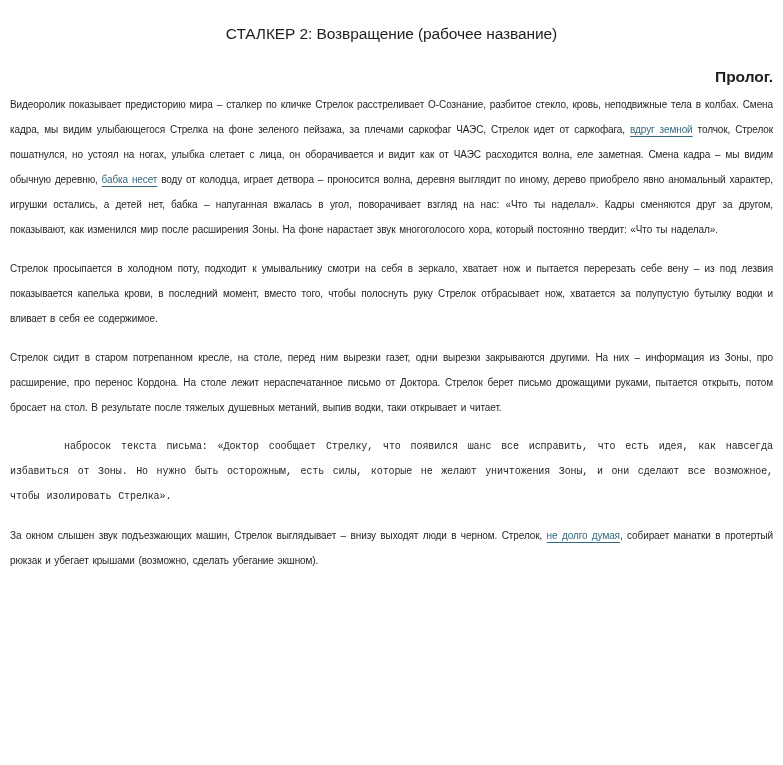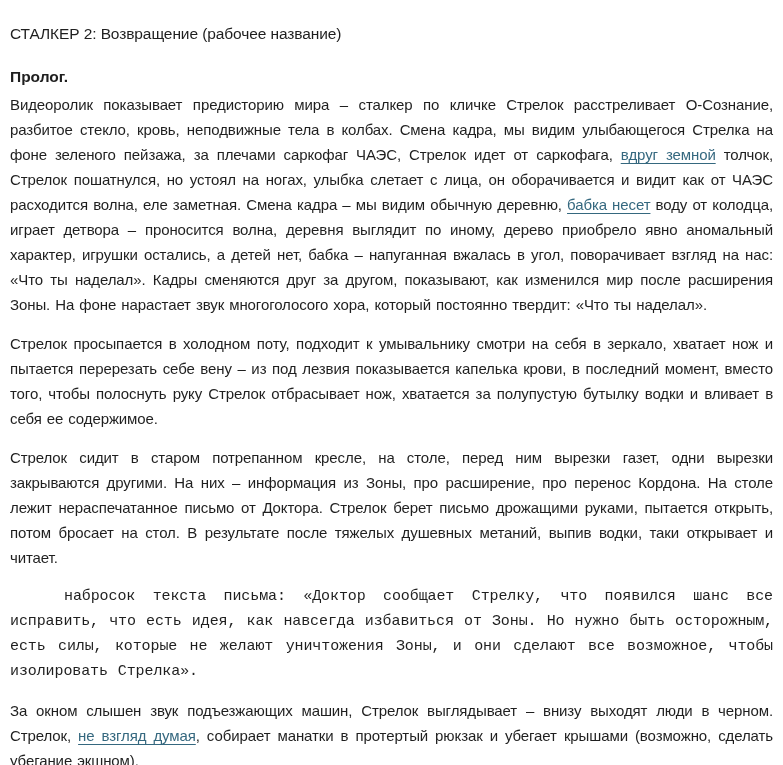--- a/index.html
+++ b/index.html
@@ -10,36 +10,36 @@
     box-sizing: border-box;
     padding: 24px 10px 0 10px;
     overflow: hidden;
     font-family: "Liberation Sans", "DejaVu Sans", sans-serif;
   }
   .doc-page {
     width: 100%;
     height: 100%;
   }
   .doc-title {
-    text-align: left;
+    text-align: center;
     font-size: 15.5px;
     line-height: 20px;
     letter-spacing: -0.1px;
     margin: 0 0 23px 0;
   }
   .doc-heading {
-    text-align: left;
+    text-align: right;
     font-weight: bold;
     font-size: 15.5px;
     line-height: 20px;
     margin: 5px 0 5px 0;
   }
   .doc-body p {
     margin: 0 0 14px 0;
-    font-size: 15px;
+    font-size: 10px;
     line-height: 25px;
     text-align: justify;
     letter-spacing: -0.1px;
     word-spacing: 1px;
   }
   .doc-body p.indent { text-indent: 54px; font-family: Liberation Mono, monospace; }
   .u {
     color: var(--u-color, #35687f);
     text-decoration: underline;
     text-underline-offset: 3px;
@@ -49,15 +49,15 @@
 <body style="color: rgb(31, 31, 31); background: rgb(255, 255, 255);">
 
 <div class="doc-page">
   <div class="doc-title">СТАЛКЕР 2: Возвращение (рабочее название)</div>
   <div class="doc-heading">Пролог.</div>
   <div class="doc-body">
       <p><span>Видеоролик показывает предисторию мира – сталкер по кличке Стрелок расстреливает О-Сознание, разбитое стекло, кровь, неподвижные тела в колбах. Смена кадра, мы видим улыбающегося Стрелка на фоне зеленого пейзажа, за плечами саркофаг ЧАЭС, Стрелок идет от саркофага, </span><span class="u">вдруг земной</span><span> толчок, Стрелок пошатнулся, но устоял на ногах, улыбка слетает с лица, он оборачивается и видит как от ЧАЭС расходится волна, еле заметная. Смена кадра – мы видим обычную деревню, </span><span class="u">бабка несет</span><span> воду от колодца, играет детвора – проносится волна, деревня выглядит по иному, дерево приобрело явно аномальный характер, игрушки остались, а детей нет, бабка – напуганная вжалась в угол, поворачивает взгляд на нас: «Что ты наделал». Кадры сменяются друг за другом, показывают, как изменился мир после расширения Зоны. На фоне нарастает звук многоголосого хора, который постоянно твердит: «Что ты наделал».</span></p>
       <p><span>Стрелок просыпается в холодном поту, подходит к умывальнику смотри на себя в зеркало, хватает нож и пытается перерезать себе вену – из под лезвия показывается капелька крови, в последний момент, вместо того, чтобы полоснуть руку Стрелок отбрасывает нож, хватается за полупустую бутылку водки и вливает в себя ее содержимое.</span></p>
       <p><span>Стрелок сидит в старом потрепанном кресле, на столе, перед ним вырезки газет, одни вырезки закрываются другими. На них – информация из Зоны, про расширение, про перенос Кордона. На столе лежит нераспечатанное письмо от Доктора. Стрелок берет письмо дрожащими руками, пытается открыть, потом бросает на стол. В результате после тяжелых душевных метаний, выпив водки, таки открывает и читает.</span></p>
       <p class="indent"><span>набросок текста письма: «Доктор сообщает Стрелку, что появился шанс все исправить, что есть идея, как навсегда избавиться от Зоны. Но нужно быть осторожным, есть силы, которые не желают уничтожения Зоны, и они сделают все возможное, чтобы изолировать Стрелка».</span></p>
-      <p><span>За окном слышен звук подъезжающих машин, Стрелок выглядывает – внизу выходят люди в черном. Стрелок, </span><span class="u">не взгляд думая</span><span>, собирает манатки в протертый рюкзак и убегает крышами (возможно, сделать убегание экшном).</span></p>
+      <p><span>За окном слышен звук подъезжающих машин, Стрелок выглядывает – внизу выходят люди в черном. Стрелок, </span><span class="u">не долго думая</span><span>, собирает манатки в протертый рюкзак и убегает крышами (возможно, сделать убегание экшном).</span></p>
     </div>
 </div>
 
 </body></html>

